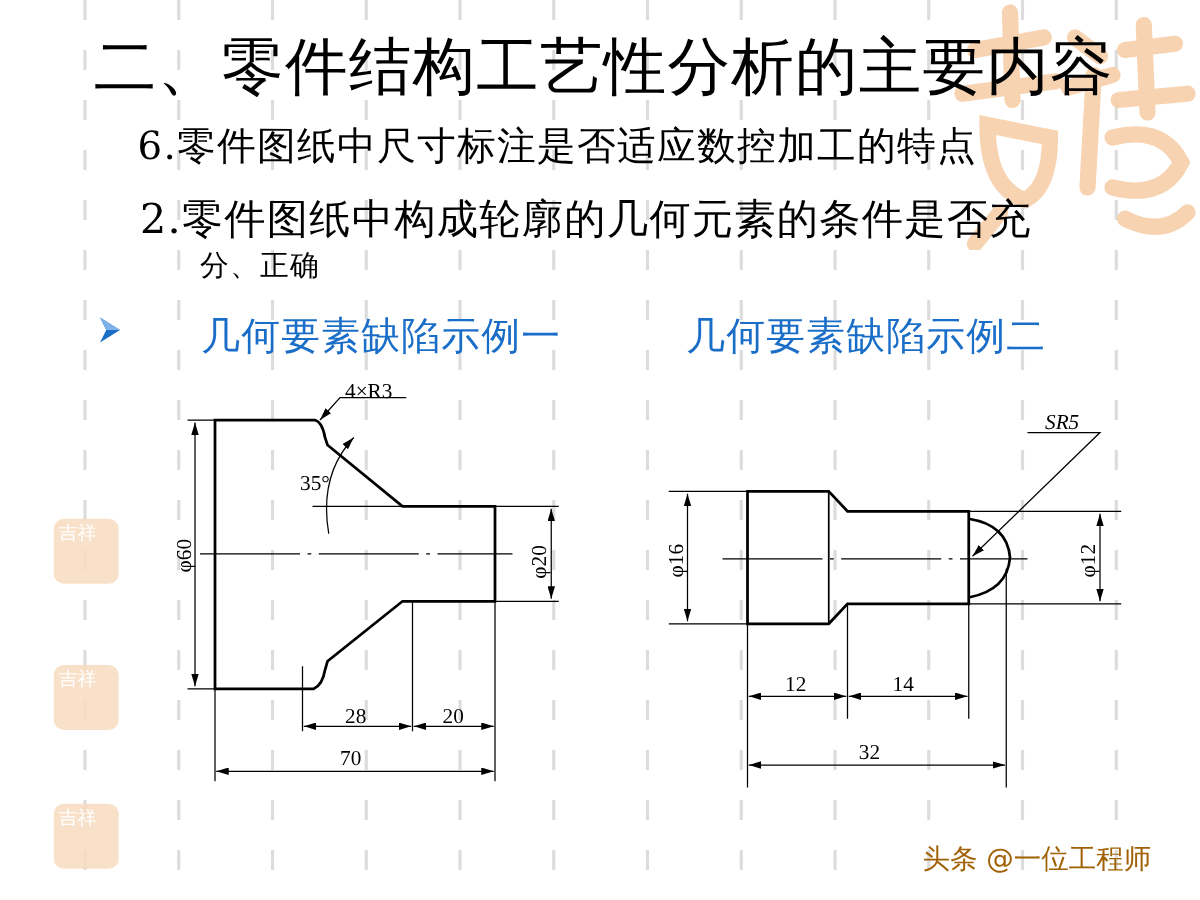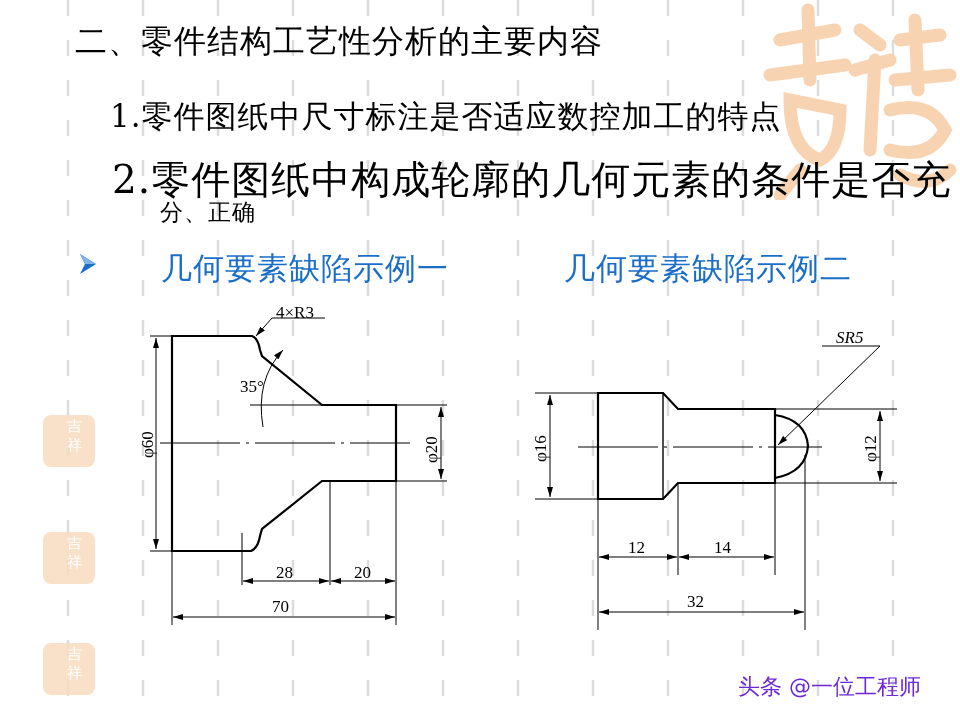--- a/index.html
+++ b/index.html
@@ -1,32 +1,32 @@
 <!DOCTYPE html>
 <html><head>
 <meta charset="utf-8">
 <style>
   html, body { margin:0; padding:0; background:#fff; }
   body { width:960px; height:720px; position:relative; overflow:hidden;
          font-family:"DejaVu Serif","Liberation Serif", serif; color:#000; }
   .grid { position:absolute; left:0; top:0; width:960px; height:720px; pointer-events:none; }
   .seal-big { position:absolute; left:740px; top:0; width:220px; height:200px; }
   .seal-small { position:absolute; left:43px; width:52px; height:52px; border-radius:8px; background:#f9dcc0; opacity:.85; }
-  .seal-small span { position:absolute; color:#fff; font-size:15px; font-family:"DejaVu Serif", serif;margin-left:20px; }
-  .title { position:absolute; left:75px; top:20px; font-size:32px; letter-spacing:1px; white-space:nowrap; }
+  .seal-small span { position:absolute; color:#fff; font-size:15px; font-family:"DejaVu Serif", serif; }
+  .title { position:absolute; left:75px; top:20px; font-size:50px; letter-spacing:1px; white-space:nowrap; }
   .item1 { position:absolute; left:110px; top:96px; font-size:31px; white-space:nowrap; letter-spacing:1px; }
-  .item2 { position:absolute; left:112px; top:153px; font-size:39px; white-space:nowrap; letter-spacing:1px; }
+  .item2 { position:absolute; left:112px; top:153px; font-size:33px; white-space:nowrap; letter-spacing:1px; }
   .item2b { position:absolute; left:160px; top:197px; font-size:23px; white-space:nowrap; letter-spacing:1px; }
   .bullet-row { position:absolute; left:78px; top:248px; font-size:31px; color:#1a6ec8; white-space:nowrap; }
   .bullet { position:absolute; left:0; top:4px; width:20px; height:24px; }
   .ex1 { position:absolute; left:83px; top:0; letter-spacing:1px;font-family:Liberation Mono, monospace; }
-  .ex2 { position:absolute; left:486px; top:0; letter-spacing:1px;text-align:right; }
+  .ex2 { position:absolute; left:471px; top:0; letter-spacing:1px;text-align:right; }
   .drawing { position:absolute; left:0; top:0; width:960px; height:720px; }
   .dim { font-family:"Liberation Serif","DejaVu Serif", serif; font-size:17px; }
-  .watermark { position:absolute; left:738px; top:672px; font-size:22px; font-family:"DejaVu Sans","Liberation Sans", sans-serif; color:#6d28d9; white-space:nowrap; }
+  .watermark { position:absolute; left:738px; top:672px; font-size:22px; font-family:"DejaVu Sans","Liberation Sans", sans-serif; color:#a16207; white-space:nowrap; }
 </style>
 </head>
 <body>
 
 <svg class="grid" viewBox="0 0 960 720">
   <g stroke="#dcdcdc" stroke-width="2.5">
     <g>
 
     <line x1="68" x2="68" y1="0" y2="16"></line>
         <line x1="68" x2="68" y1="40" y2="56"></line>
@@ -266,21 +266,21 @@
     <span style="left:4px;top:2px">吉祥</span>
   </div>
 <div class="seal-small" style="top:532px">
     <span style="left:4px;top:2px">吉祥</span>
   </div>
 <div class="seal-small" style="top:643px">
     <span style="left:4px;top:2px">吉祥</span>
   </div>
 
 <div class="title">二、零件结构工艺性分析的主要内容</div>
-<div class="item1">1.零件图纸中尺寸标注是否适应数控加工的特点</div>
+<div class="item1">6.零件图纸中尺寸标注是否适应数控加工的特点</div>
 <div class="item2">2.零件图纸中构成轮廓的几何元素的条件是否充</div>
 <div class="item2b">分、正确</div>
 
 <div class="bullet-row">
   <svg class="bullet" viewBox="0 0 20 24">
     <polygon points="2,2 18,12 2,22 7,12" fill="#1a6ec8"></polygon>
     <polygon points="2,2 18,12 7,12" fill="#7fb2e8"></polygon>
   </svg>
   <span class="ex1">几何要素缺陷示例一</span>
   <span class="ex2">几何要素缺陷示例二</span>

